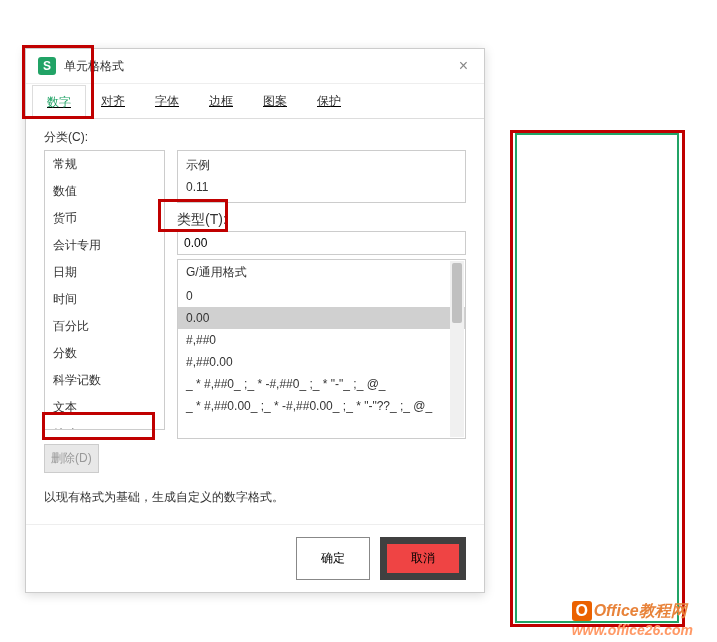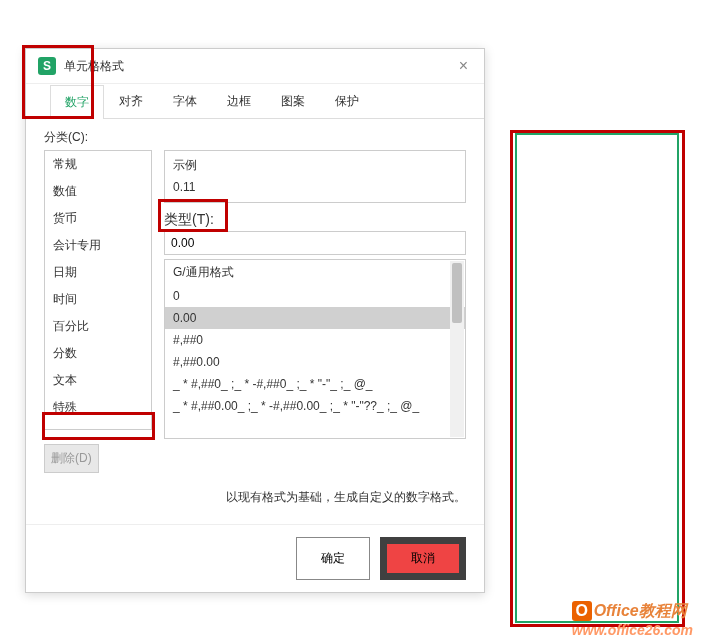--- a/index.html
+++ b/index.html
@@ -14,47 +14,47 @@
     .col-highlight.inner { top: 133px; left: 515px; width: 164px; height: 490px; border: 2px solid #21a366; }
     
     
     .dialog { position: absolute; top: 48px; left: 25px; width: 460px; background: #fff; border: 1px solid #ccc; box-shadow: 0 2px 10px rgba(0,0,0,0.15); }
     .dialog-header { display: flex; align-items: center; padding: 8px 12px; border-bottom: 1px solid #eee; }
     .dialog-icon { width: 18px; height: 18px; background: #21a366; border-radius: 3px; margin-right: 8px; display: flex; align-items: center; justify-content: center; color: #fff; font-size: 12px; font-weight: bold; }
     .dialog-title { font-size: 12px; color: #333; flex: 1; }
     .dialog-close { font-size: 16px; color: #888; cursor: pointer; padding: 0 4px; }
     
     
-    .tabs { display: flex; border-bottom: 1px solid #ddd; padding-left: 24px; }
+    .tabs { display: flex; border-bottom: 1px solid #ddd; padding-left: 6px; text-decoration: underline; }
     .tab { padding: 8px 14px; font-size: 12px; color: #333; cursor: pointer; border: 1px solid transparent; border-bottom: none; }
     .tab.active { border-color: #ddd; background: #fff; position: relative; top: 1px; color: #21a366; }
     
     
     .dialog-body { padding: 10px 18px 18px; font-size: 12px; color: #333; }
     .body-flex { display: flex; gap: 12px; }
     
     .category-label { font-size: 12px; margin-bottom: 4px; }
-    .category-list { width: 108px; height: 280px; border: 1px solid #ccc; background: #fff; overflow: hidden; }
+    .category-list { width: 121px; height: 280px; border: 1px solid #ccc; background: #fff; overflow: hidden; }
     .category-item { padding: 5px 8px; font-size: 12px; cursor: pointer; }
     
     .right-panel { flex: 1; }
     .sample-box { border: 1px solid #ccc; padding: 6px 8px; margin-bottom: 8px; }
     .sample-label { font-size: 12px; margin-bottom: 4px; }
     .sample-value { font-size: 12px; padding: 2px 0; }
     
     .type-label { font-size: 14px; margin-bottom: 2px; }
     .type-input { width: 100%; border: 1px solid #ccc; padding: 4px 6px; font-size: 12px; margin-bottom: 4px; }
     
     .format-list { border: 1px solid #ccc; height: 180px; overflow-y: auto; background: #fff; }
     .format-item { padding: 4px 8px; font-size: 12px; cursor: pointer; }
     .format-item.selected { background: #d0d0d0; }
     
     .delete-btn { margin-top: 14px; padding: 5px 6px; font-size: 12px; background: #e8e8e8; border: 1px solid #ccc; color: #999; cursor: pointer; }
     
-    .hint-text { margin-top: 16px; font-size: 12px; color: #333; text-align: right; }
+    .hint-text { margin-top: 16px; font-size: 12px; color: #333; }
     
     .dialog-footer { display: flex; justify-content: flex-end; gap: 10px; padding: 12px 18px; border-top: 1px solid #eee; }
     .footer-btn { padding: 6px 24px; font-size: 12px; border: 7px solid #404040; background: #ef4444; cursor: pointer; }
     .footer-btn.primary { background: #fff; border: 1px solid #888; }
     
     
     .redbox { position: absolute; border: 3px solid #c00000; pointer-events: none; z-index: 10; }
     .rb-title { top: 45px; left: 22px; width: 72px; height: 74px; }
     .rb-type { top: 199px; left: 158px; width: 70px; height: 33px; }
     .rb-custom { top: 412px; left: 42px; width: 113px; height: 28px; }
@@ -133,20 +133,21 @@
       <div>
         <div class="category-list list-wrap" id="cat-list">
             <div class="category-item">常规</div>
             <div class="category-item">数值</div>
             <div class="category-item">货币</div>
             <div class="category-item">会计专用</div>
             <div class="category-item">日期</div>
             <div class="category-item">时间</div>
             <div class="category-item">百分比</div>
             <div class="category-item">分数</div>
+            <div class="category-item">科学记数</div>
             <div class="category-item">文本</div>
             <div class="category-item">特殊</div>
           </div>
         <button class="delete-btn">删除(D)</button>
       </div>
       <div class="right-panel">
         <div class="sample-box">
           <div class="sample-label">示例</div>
           <div class="sample-value">0.11</div>
         </div>

